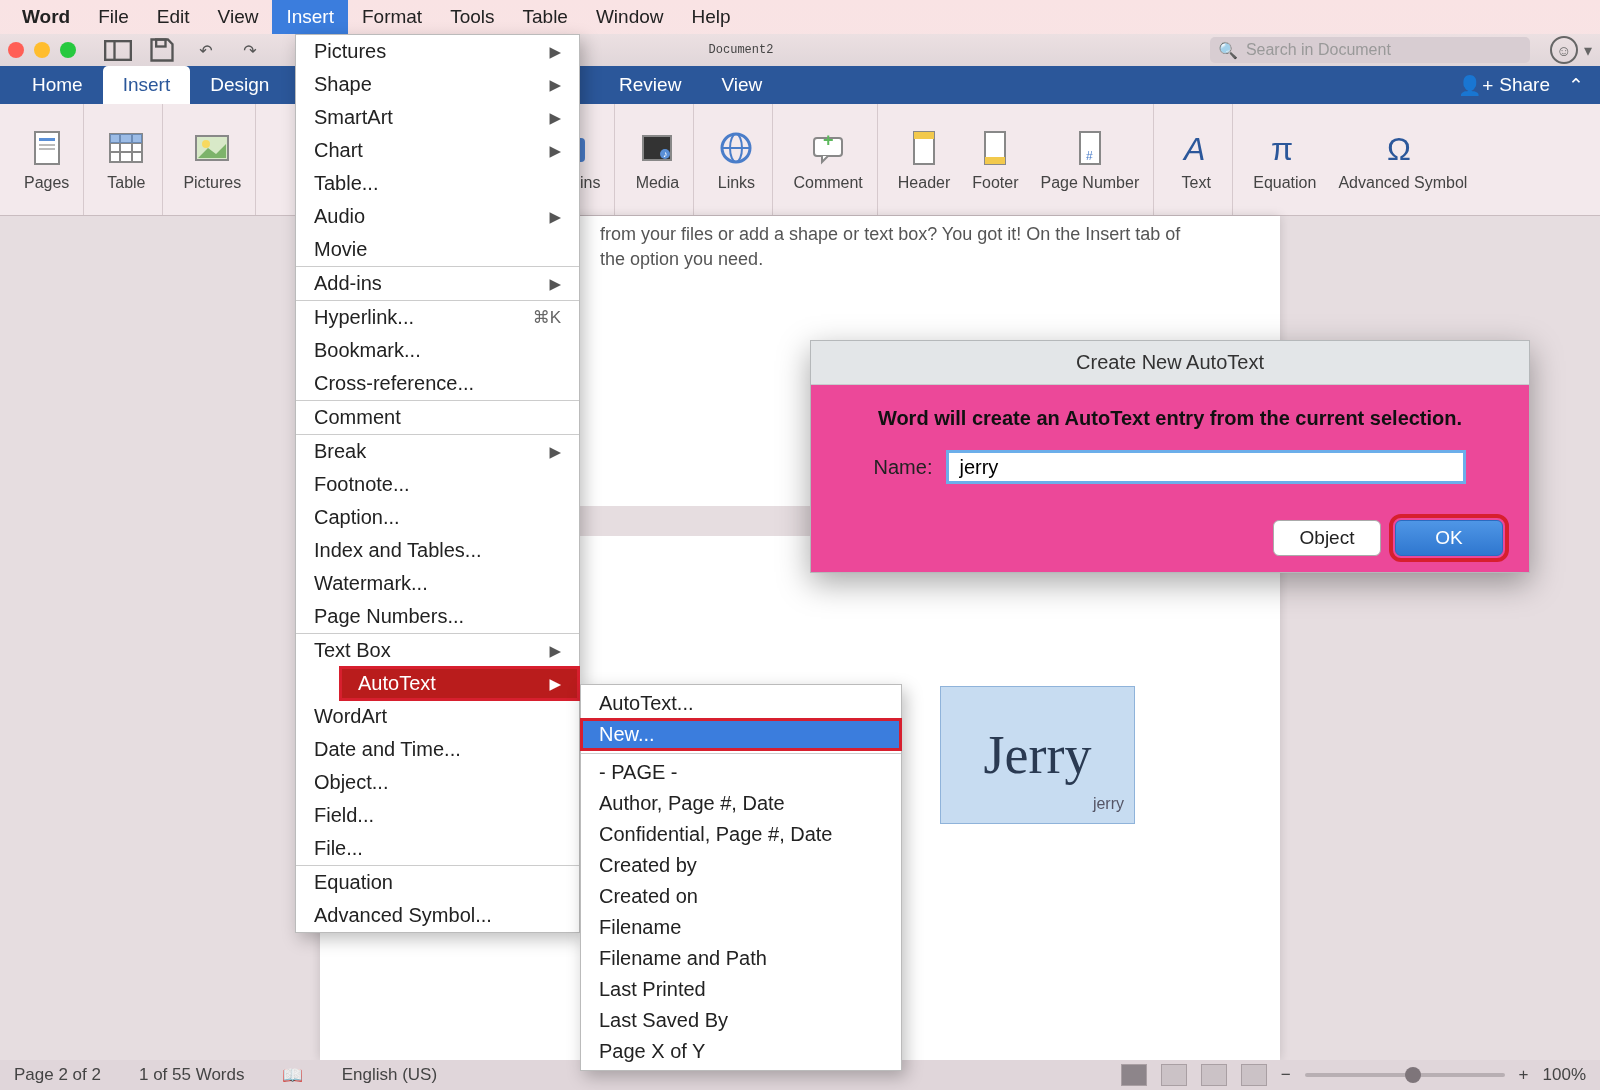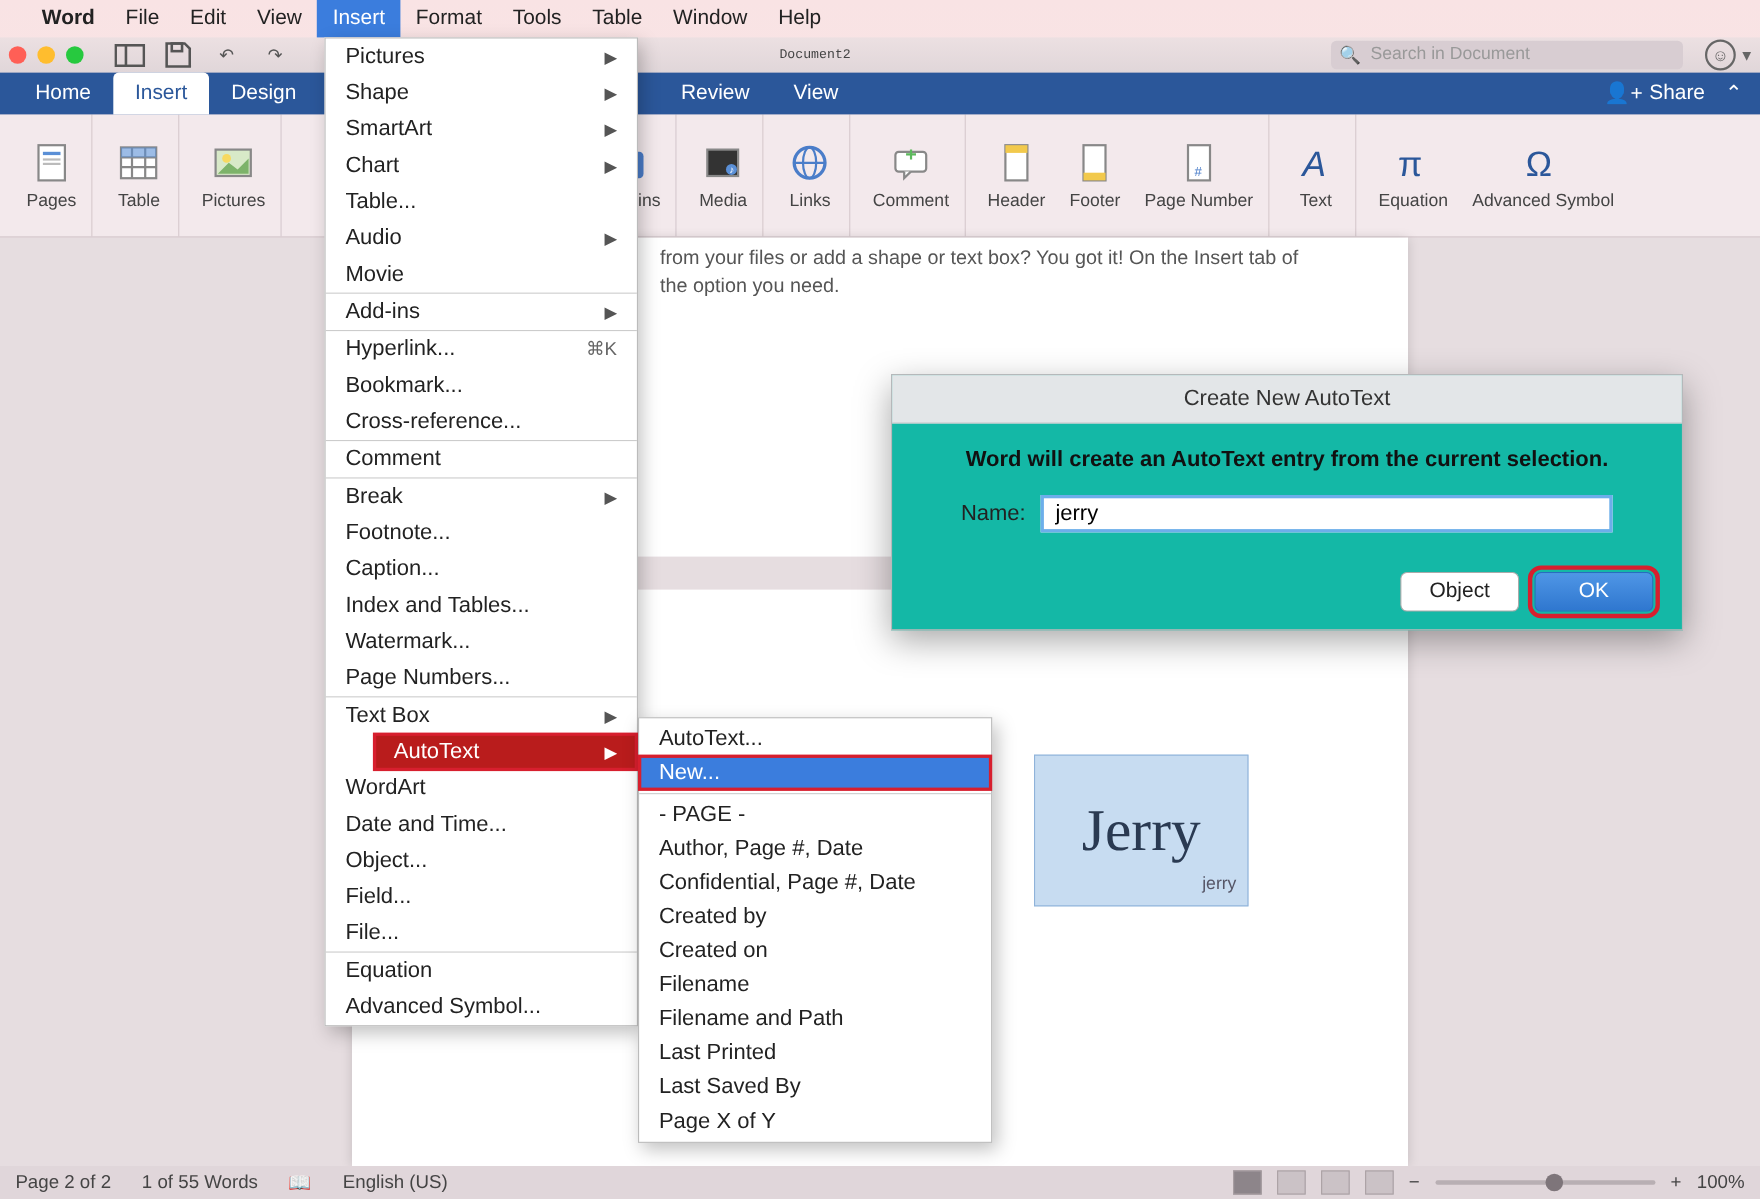--- a/index.html
+++ b/index.html
@@ -1,19 +1,19 @@
 <!DOCTYPE html>
 <html><head>
 <meta charset="utf-8">
 <style>
 * { margin: 0; padding: 0; box-sizing: border-box; font-family: -apple-system, "Helvetica Neue", Arial, sans-serif; }
 body { width: 1600px; height: 1090px; background: linear-gradient(180deg, #f9e3e4 0%, #f0e8ec 50%, #e8ecf0 100%); overflow: hidden; position: relative; }
 
 
-.menubar { height: 34px; display: flex; align-items: center; padding: 0 24px; font-size: 19px; }
+.menubar { height: 34px; display: flex; align-items: center; padding: 0 8px; font-size: 19px; }
 .menubar .app-name { font-weight: 700; color: #222; padding: 0 14px; }
 .menubar .menu-item { padding: 6px 14px; color: #222; }
 .menubar .menu-item.active { background: #3b7ddd; color: #fff; }
 
 
 .window-toolbar { height: 32px; display: flex; align-items: center; padding: 0 8px; background: linear-gradient(#ece0e2, #e0d6d9); }
 .traffic-lights { display: flex; gap: 10px; margin-right: 20px; }
 .traffic-lights span { width: 16px; height: 16px; border-radius: 50%; display: inline-block; }
 .tl-red { background: #ff5f56; } .tl-yellow { background: #ffbd2e; } .tl-green { background: #27c93f; }
 .toolbar-icon { width: 28px; height: 22px; margin: 0 8px; color: #555; display: flex; align-items: center; justify-content: center; }
@@ -50,39 +50,39 @@
 
 .insert-menu { position: absolute; left: 295px; top: 34px; width: 285px; background: #fff; border: 1px solid #bbb; box-shadow: 4px 6px 16px rgba(0,0,0,.25); z-index: 50; font-size: 20px; }
 .insert-menu .mi { padding: 5px 18px; display: flex; align-items: center; justify-content: space-between; color: #222; }
 .insert-menu .mi.sep-top { border-top: 1px solid #ccc; }
 .insert-menu .mi .arrow { color: #555; font-size: 15px; }
 .insert-menu .mi .sc { color: #666; font-size: 17px; }
 .insert-menu .mi.highlight { background: #b91c1c; color: #fff; outline: 3px solid #d71f2e; outline-offset: -2px; margin-left: 44px; }
 .insert-menu .mi.highlight .arrow { color: #fff; }
 
 
-.submenu { position: absolute; left: 580px; top: 652px; width: 322px; background: #fff; border: 1px solid #bbb; box-shadow: 4px 6px 16px rgba(0,0,0,.25); z-index: 60; font-size: 20px; padding: 3px 0; }
+.submenu { position: absolute; left: 580px; top: 684px; width: 322px; background: #fff; border: 1px solid #bbb; box-shadow: 4px 6px 16px rgba(0,0,0,.25); z-index: 60; font-size: 20px; padding: 3px 0; }
 .submenu .smi { padding: 4px 18px; color: #222; }
 .submenu .smi.highlight { background: #3b7ddd; color: #fff; outline: 3px solid #d71f2e; outline-offset: -2px; }
 .submenu .smi.sep-top { border-top: 1px solid #ccc; margin-top: 3px; padding-top: 7px; }
 
 
-.dialog { position: absolute; left: 810px; top: 340px; width: 720px; background: #14b8a6; border: 1px solid #b5b8ba; box-shadow: 0 10px 30px rgba(0,0,0,.35); z-index: 100; }
+.dialog { position: absolute; left: 810px; top: 340px; width: 720px; background: #ec4899; border: 1px solid #b5b8ba; box-shadow: 0 10px 30px rgba(0,0,0,.35); z-index: 100; }
 .dialog-title { text-align: center; padding: 10px 0; font-size: 20px; color: #333; border-bottom: 1px solid #c8cbcd; background: #e3e6e8; }
 .dialog-body { padding: 22px 26px 16px; }
 .dialog-text { font-size: 20px; color: #111; font-weight: 600; margin-bottom: 20px; text-align: center; }
 .field-row { display: flex; align-items: center; justify-content: center; gap: 14px; margin-bottom: 36px; }
 .field-row label { font-size: 20px; color: #222; }
 .field-row input { width: 520px; height: 34px; border: 3px solid #6caeea; padding: 0 10px; font-size: 20px; background: #fff; }
 .dialog-buttons { display: flex; justify-content: flex-end; gap: 14px; }
 .btn { width: 108px; height: 36px; border: 1px solid #aaa; border-radius: 6px; background: #fff; font-size: 19px; color: #222; display: flex; align-items: center; justify-content: center; }
 .btn.primary { background: linear-gradient(#4f96e6, #2f77cf); color: #fff; border: 1px solid #2a6bc0; outline: 4px solid #d71f2e; outline-offset: 2px; }
 
 
-.statusbar { position: absolute; bottom: 0; left: 0; right: 0; height: 30px; background: #e0d6da; display: flex; align-items: center; padding: 0 14px; font-size: 17px; color: #444; gap: 28px; }
+.statusbar { position: absolute; bottom: 0; left: 0; right: 0; height: 30px; background: #e0d6da; display: flex; align-items: center; padding: 0 14px; font-size: 17px; color: #444; gap: 38px; }
 .statusbar .right { position: absolute; right: 14px; display: flex; align-items: center; gap: 14px; }
 .view-btn { width: 26px; height: 22px; background: #cbc2c6; border: 1px solid #a99fa3; }
 .view-btn.active { background: #8d858a; }
 .zoom-slider { width: 200px; height: 4px; background: #b8afb3; position: relative; border-radius: 2px; }
 .zoom-slider .thumb { position: absolute; left: 50%; top: -6px; width: 16px; height: 16px; background: #7e757a; border-radius: 50%; }
 </style>
 </head>
 <body>
 
 <div class="menubar">

